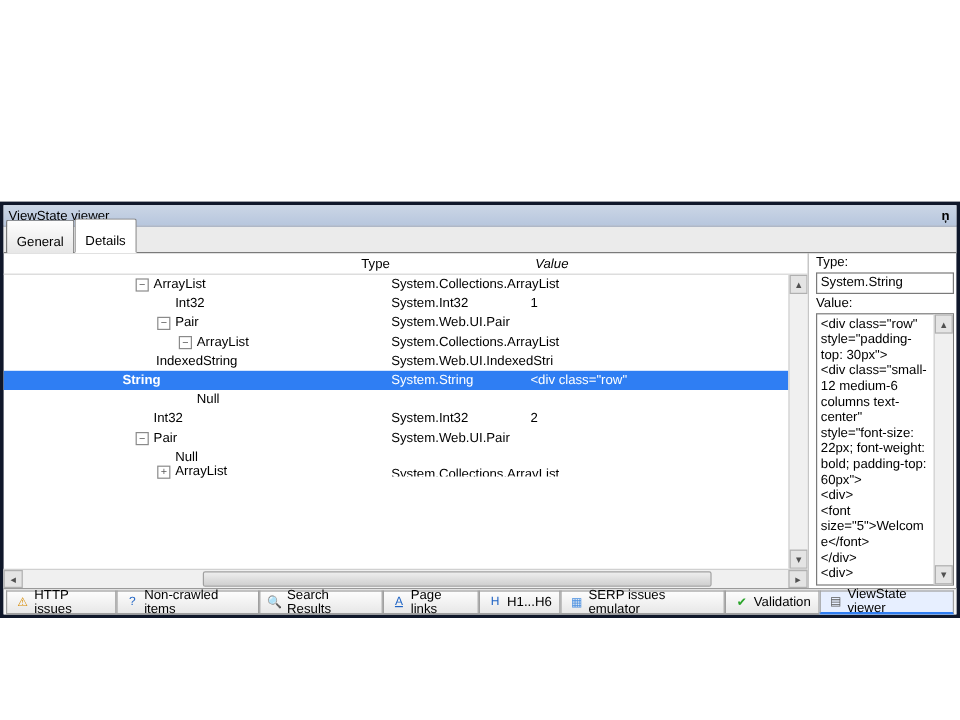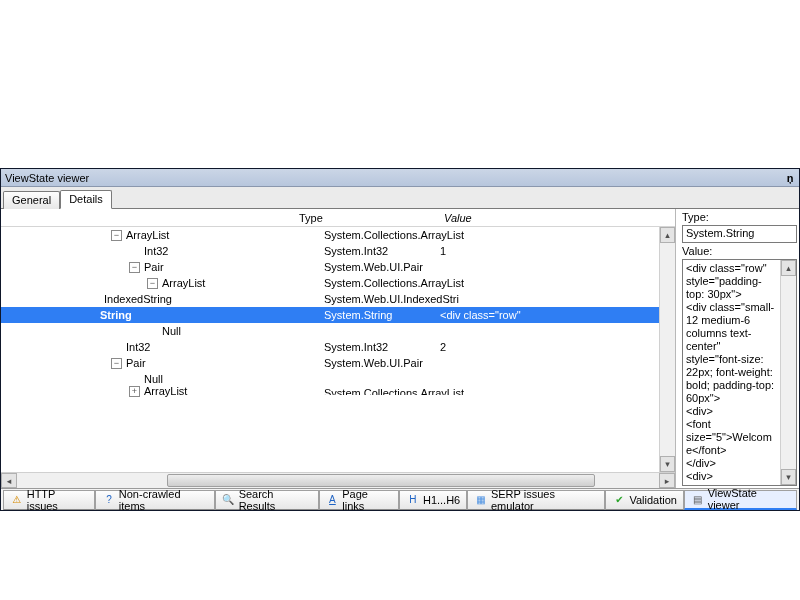--- a/index.html
+++ b/index.html
@@ -1,23 +1,23 @@
 <!DOCTYPE html>
 <html><head>
 <meta charset="utf-8">
 <style>
 * { box-sizing: border-box; margin: 0; padding: 0; font-family: "Segoe UI", Tahoma, sans-serif; font-size: 11px; }
 body { background: #fff; }
 .screenshot { width: 800px; height: 600px; position: relative; background: #fff; display:flex; flex-direction: column; }
 .top-pad { height: 168px; background:#fff; }
-.panel { border: 1px solid #0f172a; display:flex; flex-direction: column; background:#ffffff; }
+.panel { border: 3px solid #0f172a; display:flex; flex-direction: column; background:#ffffff; }
 .titlebar { height: 18px; display:flex; align-items:center; justify-content:space-between; padding: 0 4px; font-size: 11px; background: linear-gradient(#cbd6e6,#b7c6dd); border-bottom:1px solid #8a97ad; }
 .titlebar .pin { width:10px; text-align:center; cursor:pointer; font-weight:bold; }
 .tabs-row { height: 22px; display:flex; align-items:flex-end; padding-left:2px; background:#ebebeb; border-bottom:1px solid #7a7a7a; gap:0; }
-.tab { padding: 2px 8px 3px 8px; border:1px solid #7a7a7a; border-bottom:none; background: linear-gradient(#fdfdfd,#e7e7e7); position:relative; top:1px; cursor:pointer; border-radius:2px 2px 0 0; }
+.tab { padding: 12px 8px 3px 8px; border:1px solid #7a7a7a; border-bottom:none; background: linear-gradient(#fdfdfd,#e7e7e7); position:relative; top:1px; cursor:pointer; border-radius:2px 2px 0 0; }
 .tab.active { background:#fff; top:1px; border-bottom:1px solid #fff; }
 .content { display:flex; flex:1; height:194px; }
 .left { flex:1; display:flex; flex-direction:column; border-right:1px solid #b8b8b8; }
 .columns-header { display:flex; height:18px; border-bottom:1px solid #d5d5d5; align-items:center; padding-right:16px; }
 .col-name { width: 294px; }
 .col-type { width: 145px; padding-left:4px; }
 .col-value { flex:1; padding-left:4px;font-style:italic; }
 .tree-view { flex:1; overflow:hidden; position:relative; font-size:11px; }
 .tree-rows { position:absolute; left:0; right:16px; top:0; }
 .tree-row { height:16px; display:flex; align-items:center; white-space:nowrap; }
@@ -97,21 +97,21 @@
               </div>
               <div class="tree-row">
                 <span style="position: absolute; left: 0px; width: 294px; display: flex; align-items: center; height: 16px; padding-left: 146px;">
                   <span class="exp">−</span>
                   <span class="node-label">ArrayList</span>
                 </span>
                 <span class="cell-type">System.Collections.ArrayList</span>
                 <span class="cell-value"></span>
               </div>
               <div class="tree-row">
-                <span style="position: absolute; left: 0px; width: 294px; display: flex; align-items: center; height: 16px; padding-left: 88px;">
+                <span style="position: absolute; left: 0px; width: 294px; display: flex; align-items: center; height: 16px; padding-left: 112px;">
                   <span style="display: inline-block; width: 15px;"></span>
                   <span class="node-label">IndexedString</span>
                 </span>
                 <span class="cell-type">System.Web.UI.IndexedStri</span>
               </div>
               <div class="tree-row selected">
                 <span style="position: absolute; left: 0px; width: 294px; display: flex; align-items: center; height: 16px; padding-left: 84px; font-weight: bold;">
                   <span style="display: inline-block; width: 15px;"></span>
                   <span class="node-label">String</span>
                 </span>

